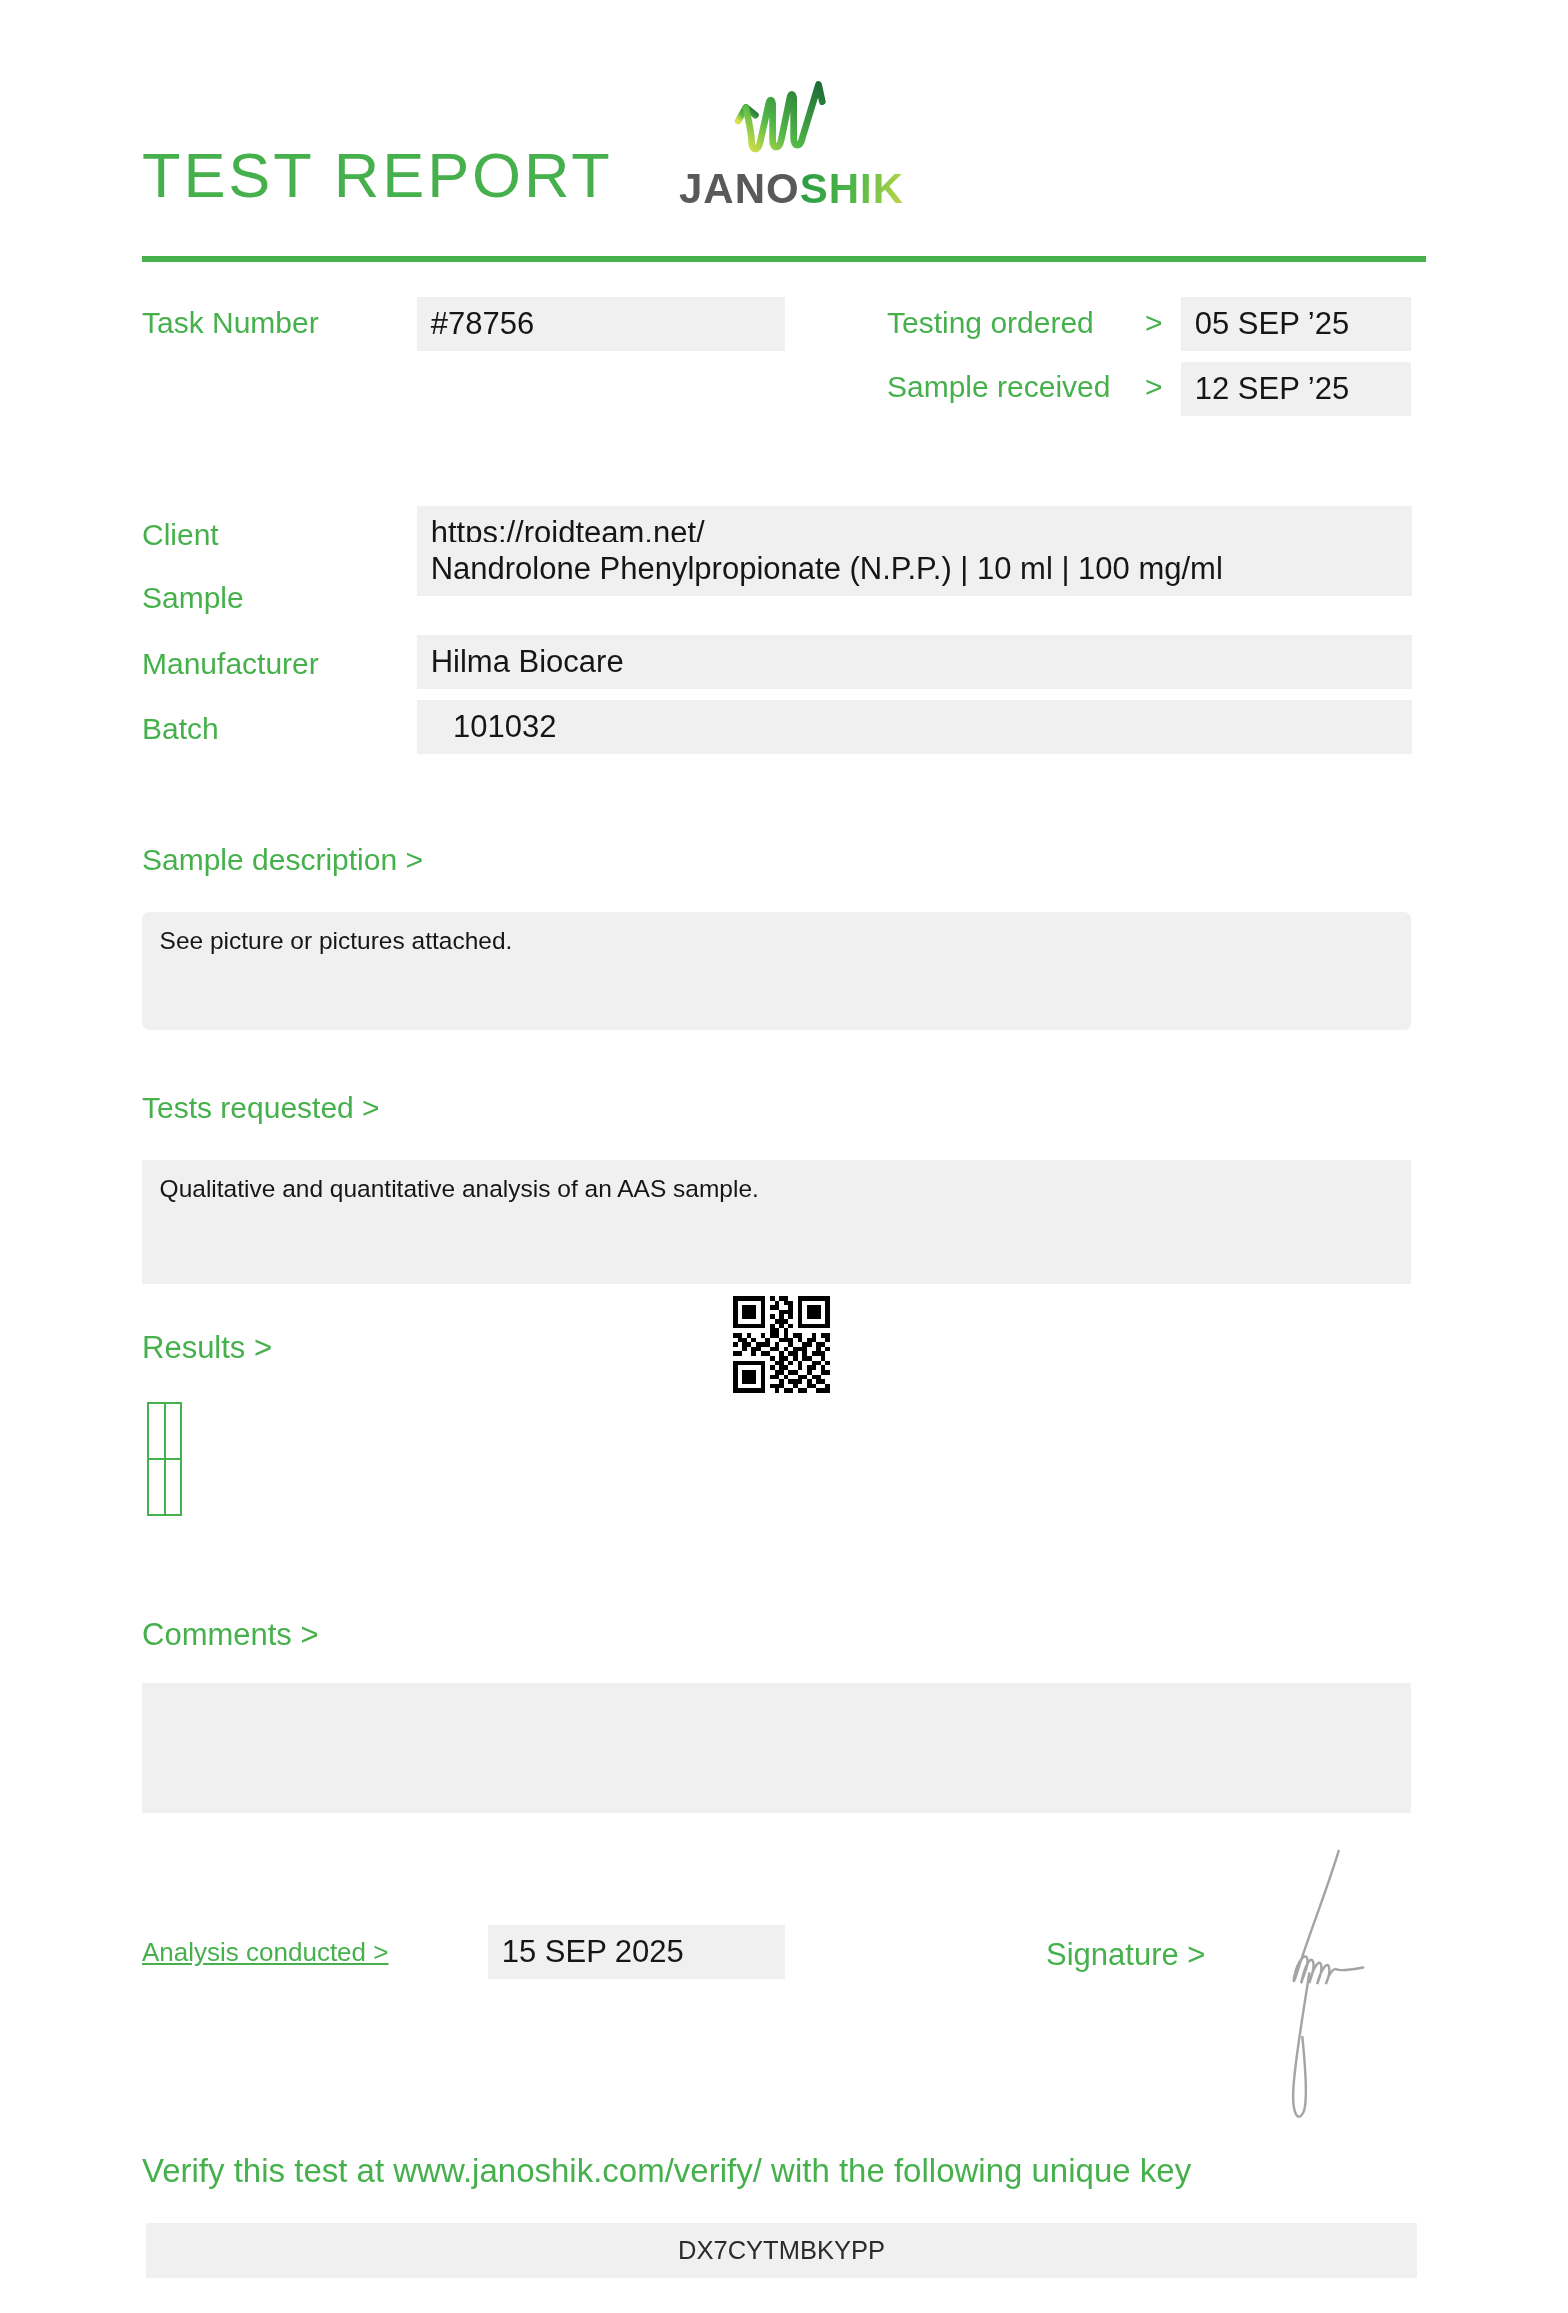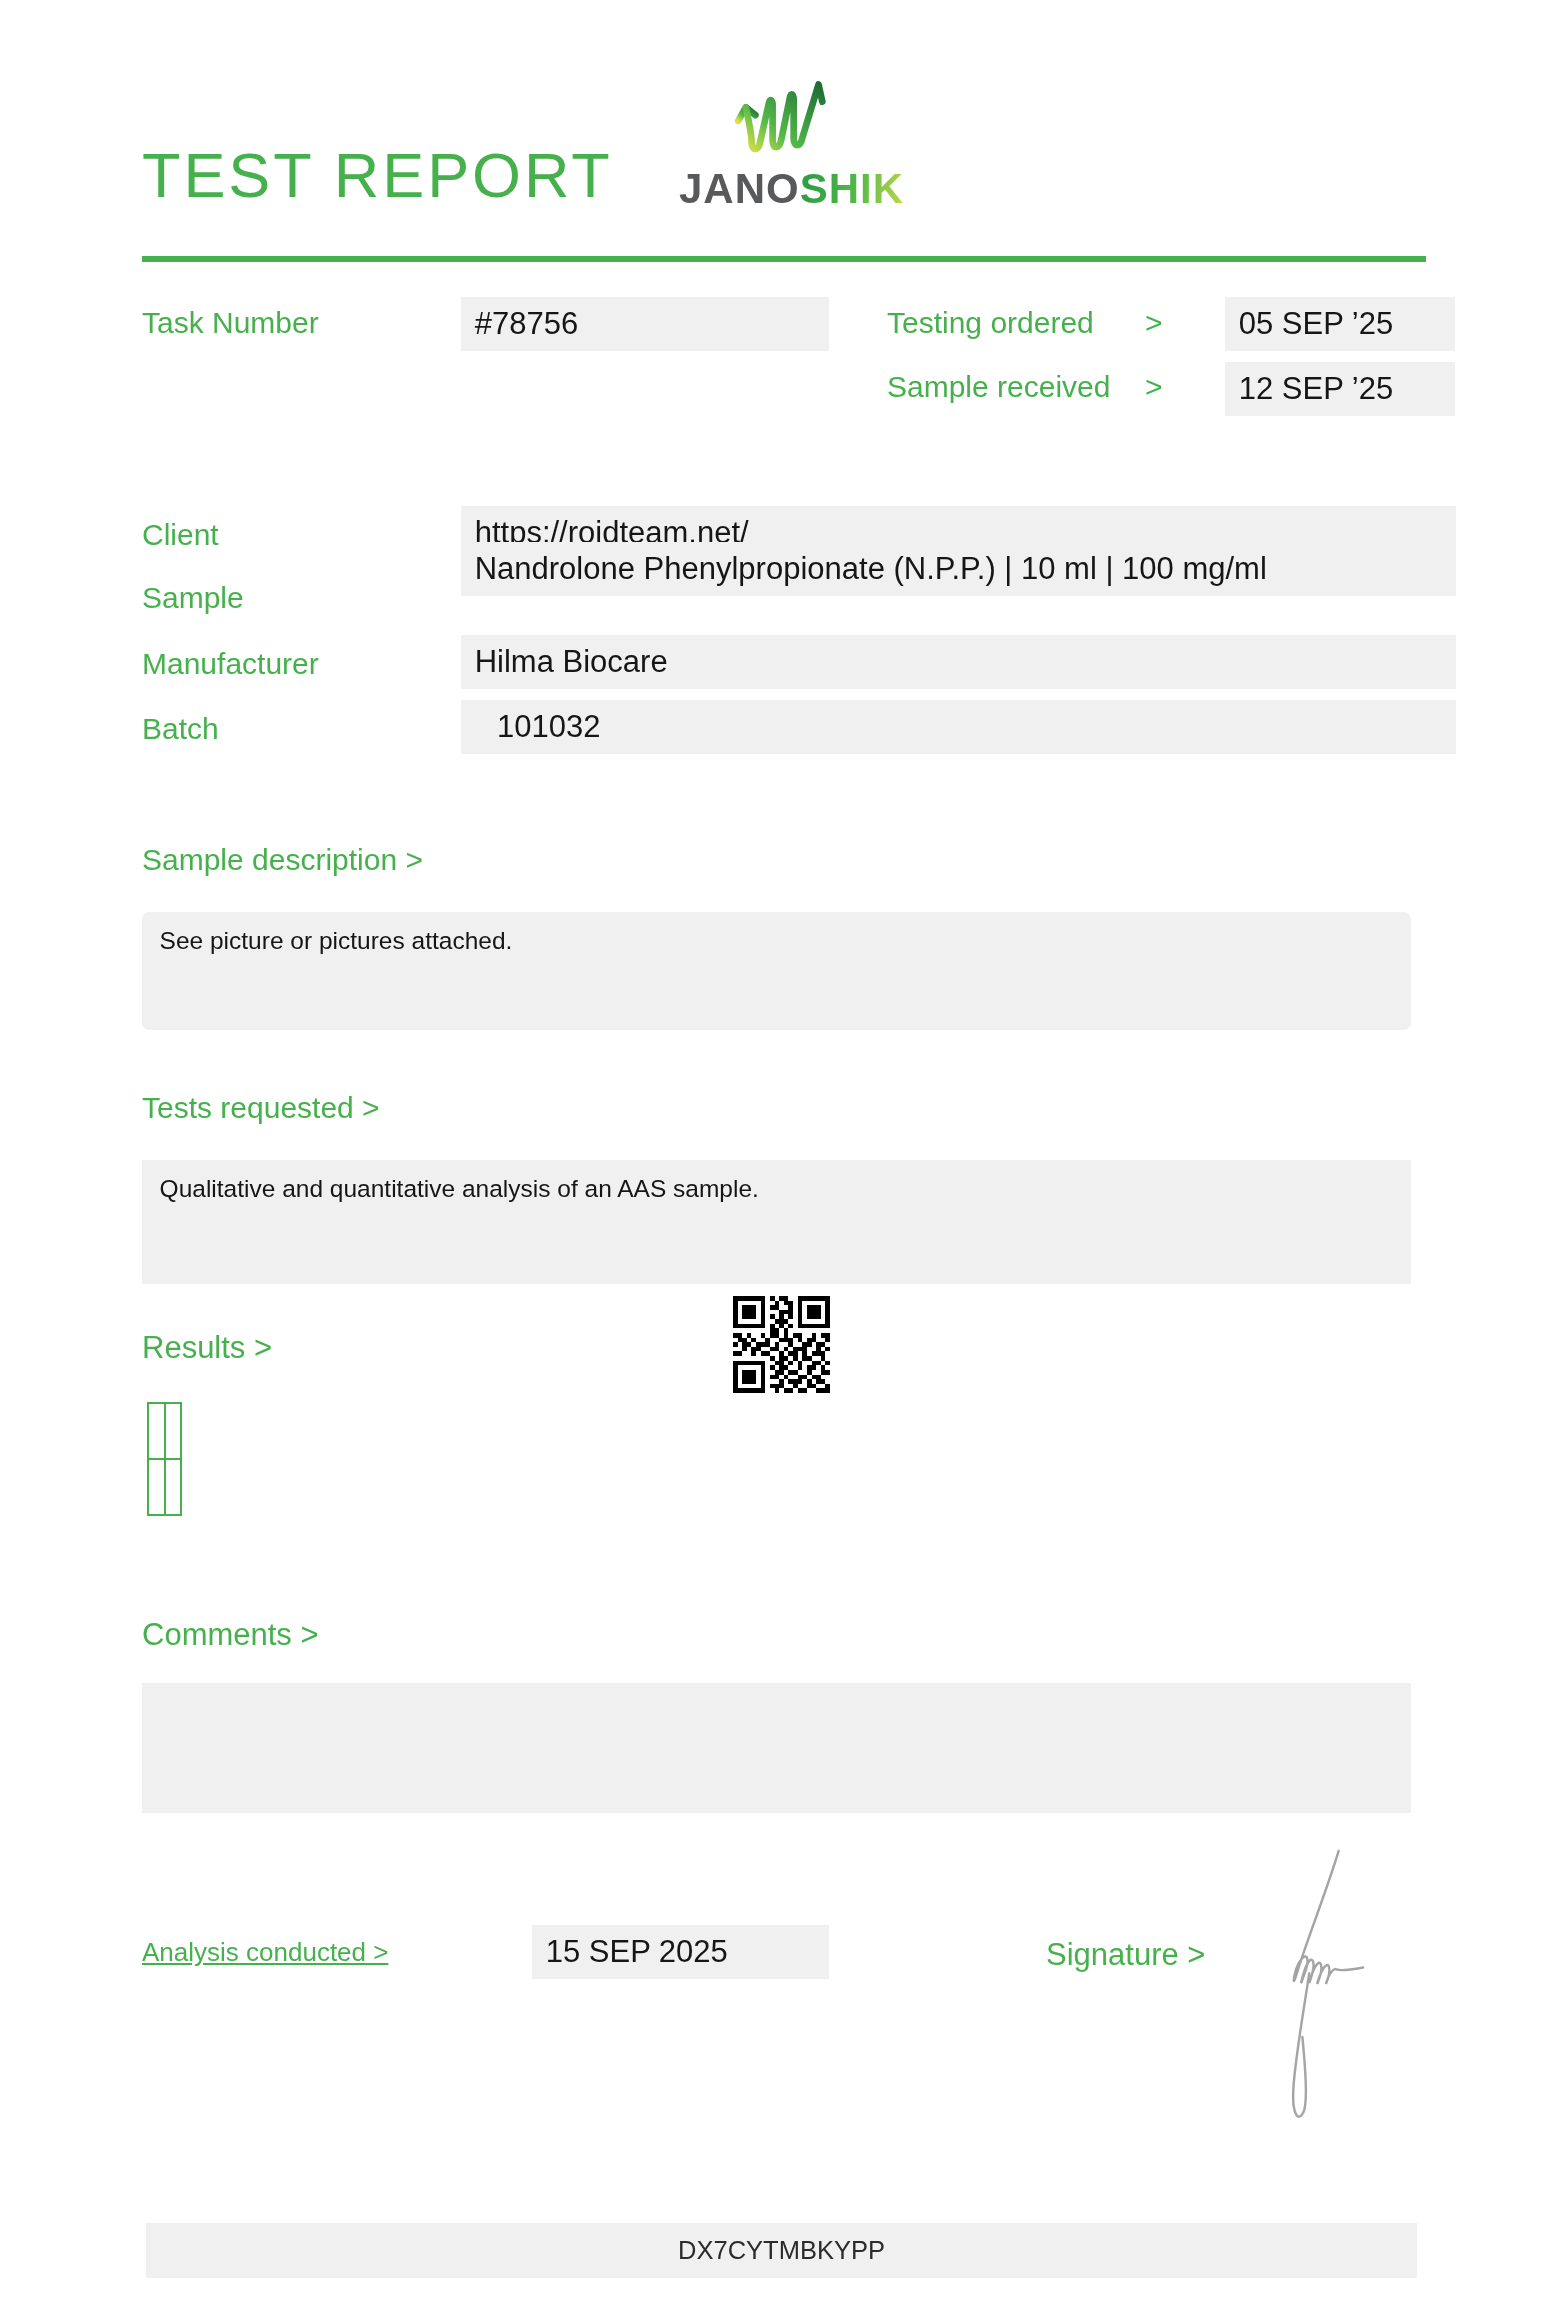--- a/index.html
+++ b/index.html
@@ -17,21 +17,21 @@
   .logo-word{left:679px;top:165px;font-size:42px;font-weight:bold;letter-spacing:1px;}
   .logo-word .gray{color:#58595b;}
   .logo-word .grn{
     background:linear-gradient(100deg,#2f9e44 10%,#53b948 55%,#c3d84b 100%);
     -webkit-background-clip:text;background-clip:text;color:transparent;
   }
   .hr{left:142px;top:256px;width:1284px;height:5.9px;background:#46b14c;}
   .glabel{font-size:30px;color:#46b14c;white-space:nowrap;}
   .gbox{
     background:#f0f0f1;height:54px;display:flex;align-items:center;
-    font-size:31px;color:#161616;padding-left:13.7px;box-sizing:border-box;white-space:nowrap;margin-left:44px;
+    font-size:31px;color:#161616;padding-left:13.7px;box-sizing:border-box;white-space:nowrap;
   }
   .sechead{font-size:30px;color:#46b14c;white-space:nowrap;}
   .bigbox{
     background:#f0f0f1;box-sizing:border-box;padding:14.7px 17.6px;
     font-size:24.5px;color:#161616;
   }
   .results-table{
     left:147px;top:1402px;border-collapse:collapse;table-layout:fixed;
   }
   .results-table td{
@@ -578,16 +578,17 @@
   <div class="abs" style="left:1262px;top:1843px;width:118px;height:294px;">
     <svg width="118" height="294" viewBox="0 0 120 300">
       <g fill="none" stroke="#9b9b9b" stroke-width="2.5" stroke-linecap="round" opacity="0.9">
         <path d="M78,8 C66,48 46,98 36,131 C33,141 31,145 33,135 C36,121 44,111 46,118 C48,125 42,135 40,142"></path>
         <path d="M40,142 C44,123 50,115 52,121 C54,127 50,137 48,143 C52,127 58,118 60,124 C62,130 58,139 56,144 C60,129 66,121 68,126 C70,131 67,139 65,144 C68,133 73,127 76,129 C80,131 92,129 103,127"></path>
         <path d="M48,133 C42,173 34,218 32,248 C30,275 36,286 42,275 C47,265 44,228 41,198"></path>
       </g>
     </svg>
   </div>
 
+  <div class="abs verify">Verify this test at www.janoshik.com/verify/ with the following unique key</div>
   <div class="abs keybox">DX7CYTMBKYPP</div>
 
 </div>
 
 
 </body></html>

